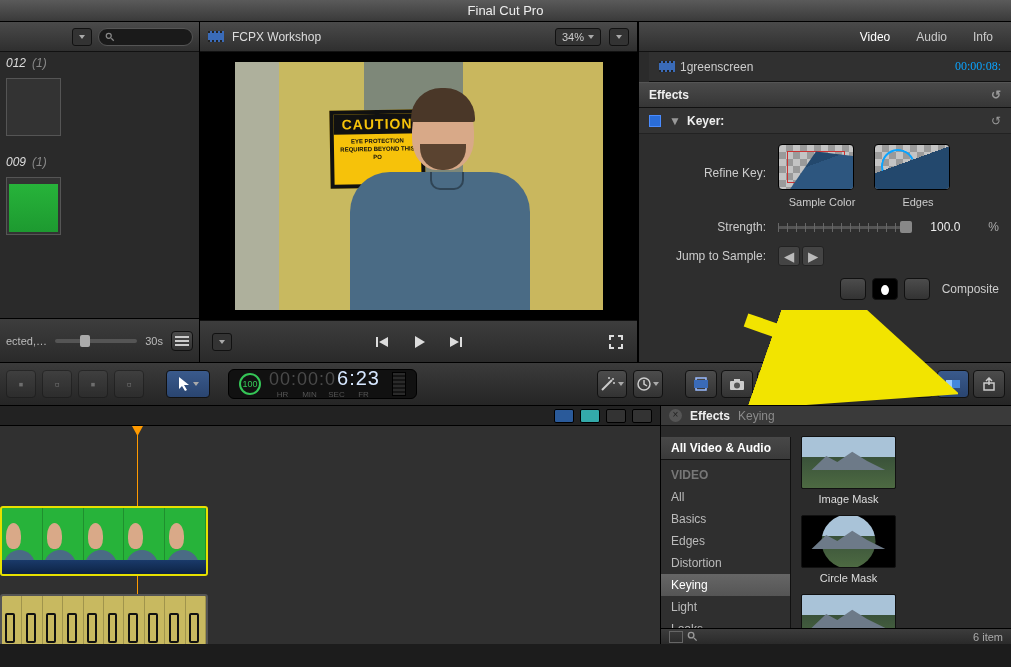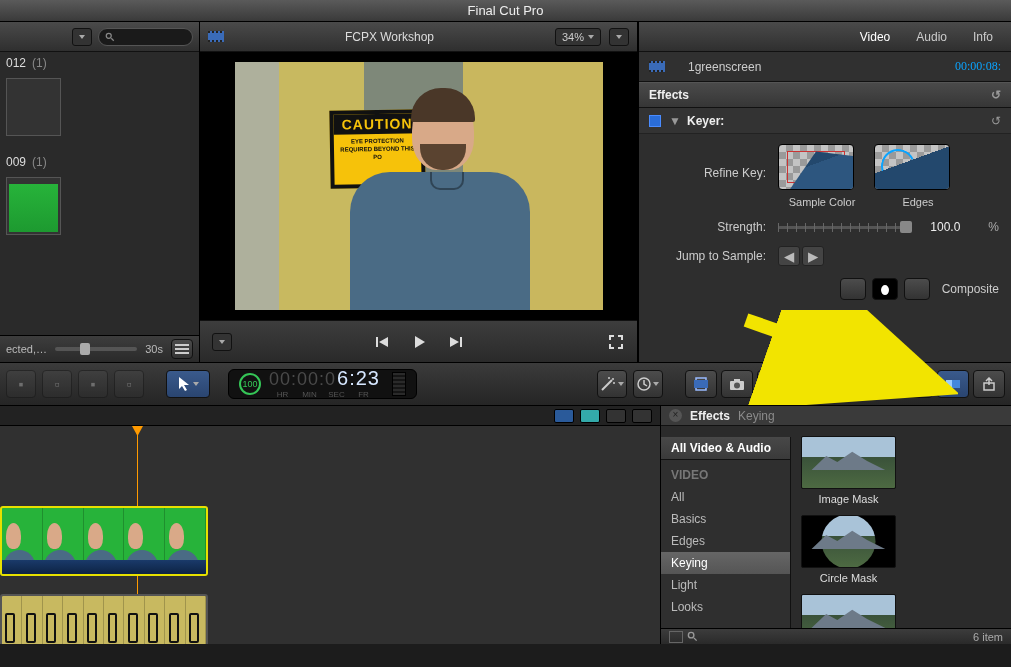--- a/index.html
+++ b/index.html
@@ -7,29 +7,29 @@
 
 
 .titlebar { height: 22px; background: linear-gradient(#5a5a5a,#3a3a3a); display:flex; align-items:center; justify-content:center; color:#eee; border-bottom:1px solid #000; font-size:13px; }
 
 
 .top { display:flex; height: 340px; }
 .library { width: 200px; background:#2a2a2a; border-right:1px solid #000; display:flex; flex-direction:column; }
 .lib-toolbar { height:30px; background:linear-gradient(#4a4a4a,#2f2f2f); border-bottom:1px solid #111; display:flex; align-items:center; justify-content:flex-end; padding:0 6px; gap:6px; }
 .search-pill { width:95px; height:18px; border-radius:9px; background:#1a1a1a; border:1px solid #555; display:flex; align-items:center; padding:0 6px; color:#888; }
 .lib-body { flex:1; overflow:hidden; background:#2a2a2a; padding-left:0; }
-.event-row { padding:4px 6px; color:#ddd; font-size:12px; display:flex; gap:6px; align-items:center;}
+.event-row { padding:4px 6px; color:#ddd; font-size:12px; display:flex; gap:6px; align-items:center;font-style:italic;}
 .thumb-strip { padding: 4px 6px 12px; }
 .clip-thumb { width: 55px; height: 58px; background: #333; border: 1px solid #555; display:inline-block; position:relative; overflow:hidden; }
 .clip-thumb.green::after { content:""; position:absolute; inset:6px 2px 2px 2px; background:linear-gradient(to bottom,#27b33a 0%,#1d9a30 100%); }
 .clip-thumb.green::before { content:""; position:absolute; left:6px; top:12px; width:18px; height:18px; border-radius:50% 50% 40% 40%; background:#d9a988; }
-.lib-footer { height:27px; border-top:1px solid #000; background:linear-gradient(#3d3d3d,#2a2a2a); display:flex; align-items:center; gap:8px; padding:0 6px; color:#bbb; font-size:11px; }
+.lib-footer { height:44px; border-top:1px solid #000; background:linear-gradient(#3d3d3d,#2a2a2a); display:flex; align-items:center; gap:8px; padding:0 6px; color:#bbb; font-size:11px; }
 
 .viewer { width: 438px; background:#1c1c1c; border-right:1px solid #000; display:flex; flex-direction:column; }
-.viewer-header { height:30px; background:linear-gradient(#4a4a4a,#2f2f2f); border-bottom:1px solid #111; display:flex; align-items:center; padding:0 8px; gap:8px; color:#ddd;text-align:center; }
+.viewer-header { height:30px; background:linear-gradient(#4a4a4a,#2f2f2f); border-bottom:1px solid #111; display:flex; align-items:center; padding:0 8px; gap:8px; color:#ddd; }
 .viewer-body { flex:1; background:#000; display:flex; align-items:center; justify-content:center; position:relative; }
 .viewer-frame { width: 368px; height: 248px; background:#7a6a48; position:relative; overflow:hidden; }
 .bg-strip { position:absolute; inset:0; background:linear-gradient(to right, #aeb09c 0%, #aeb09c 12%, #c8b960 12%, #c8b960 35%, #7e8879 35%, #7e8879 62%, #c9b75e 62%, #c9b75e 100%); }
 .caution { position:absolute; left:95px; top:48px; width:95px; height:78px; background:#f6c20a; border:4px solid #111; transform:rotate(-1deg); }
 .caution .hdr { background:#111; color:#f6c20a; font-weight:bold; font-size:14px; text-align:center; padding:2px 0; letter-spacing:1px;}
 .caution .sub { font-size:6px; color:#111; text-align:center; padding:4px 2px; font-weight:bold; line-height:1.3; }
 .man { position:absolute; left:125px; top:30px; width:180px; height:218px; }
 .man .head { width:62px; height:78px; background:#d8a988; border-radius:50% 50% 40% 40%; position:absolute; left:52px; top:0; }
 .man .hair { width:64px; height:34px; background:#4a3728; border-radius:30px 30px 2px 2px; position:absolute; left:51px; top:-4px; }
 .man .beard { width:46px; height:26px; background:#5a4330; border-radius:0 0 22px 22px; position:absolute; left:60px; top:52px; }
@@ -38,21 +38,21 @@
 .viewer-footer { height:42px; background:linear-gradient(#3d3d3d,#2a2a2a); border-top:1px solid #111; display:flex; align-items:center; justify-content:center; gap:22px; position:relative; }
 .play-controls { display:flex; gap:18px; }
 .ctl-btn { width:18px; height:18px; display:flex; align-items:center; justify-content:center; color:#ddd; cursor:pointer;}
 .fs-btn { position:absolute; right:12px; }
 .viewopt-btn { position:absolute; left:12px; }
 
 
 .inspector { flex:1; background:#2b2b2b; display:flex; flex-direction:column; border-left:1px solid #000; }
 .insp-tabs { height:30px; background:linear-gradient(#4a4a4a,#2f2f2f); border-bottom:1px solid #111; display:flex; align-items:center; justify-content:flex-end; gap:26px; padding:0 18px; color:#ccc; }
 .insp-tabs .tab { cursor:pointer; } .insp-tabs .tab.active { color:#fff; }
-.insp-clip { height:30px; background:#303030; border-bottom:1px solid #111; display:flex; align-items:center; padding:0 10px; gap:23px; }
+.insp-clip { height:30px; background:#303030; border-bottom:1px solid #111; display:flex; align-items:center; padding:0 10px; gap:5px;margin-left:10px; }
 .insp-clip .tc { margin-left:auto; color:#0aa4ff; font-family:Liberation Serif, serif; font-size:12px;}
 .insp-section { height:26px; background:linear-gradient(#4a4a4a,#363636); border-top:1px solid #555; border-bottom:1px solid #111; display:flex; align-items:center; padding:0 10px; font-weight:bold; color:#eee; }
 .insp-row { height:26px; display:flex; align-items:center; padding:0 10px; gap:8px; border-bottom:1px solid #222; background:#333; }
 .insp-row .chk { width:12px; height:12px; background:#2a6dd8; border:1px solid #4a8cff; }
 .insp-body { flex:1; padding:10px 12px 4px; background:#2e2e2e; overflow:hidden; }
 .param-row { display:flex; align-items:center; margin-bottom:12px; gap:12px; }
 .param-label { width:115px; text-align:right; color:#ccc; font-size:12px;}
 .wells { display:flex; gap:8px; }
 .well { width:88px; text-align:center; }
 .well-box { width:76px; height:46px; background:repeating-conic-gradient(#9a9a9a 0% 25%, #c4c4c4 0% 50%) 0 0/14px 14px; border:1px solid #000; border-radius:4px; position:relative; overflow:hidden; }
@@ -474,20 +474,21 @@
       <span style="font-weight:bold;color:#eee">Effects</span>
       <span class="crumb">Keying</span>
     </div>
     <div class="fx-body">
       <div class="fx-cats">
         <div class="fx-cat section">All Video &amp; Audio</div>
         <div class="fx-cat group">VIDEO</div>
         <div class="fx-cat">All</div>
         <div class="fx-cat">Basics</div>
         <div class="fx-cat">Edges</div>
+        <div class="fx-cat">Distortion</div>
         <div class="fx-cat sel">Keying</div>
         <div class="fx-cat">Light</div>
         <div class="fx-cat">Looks</div>
 
       </div>
       <div class="fx-grid">
         <div class="fx-item">
           <div class="fx-thumb mtn"></div>
           <div class="fx-label">Image Mask</div>
         </div>

